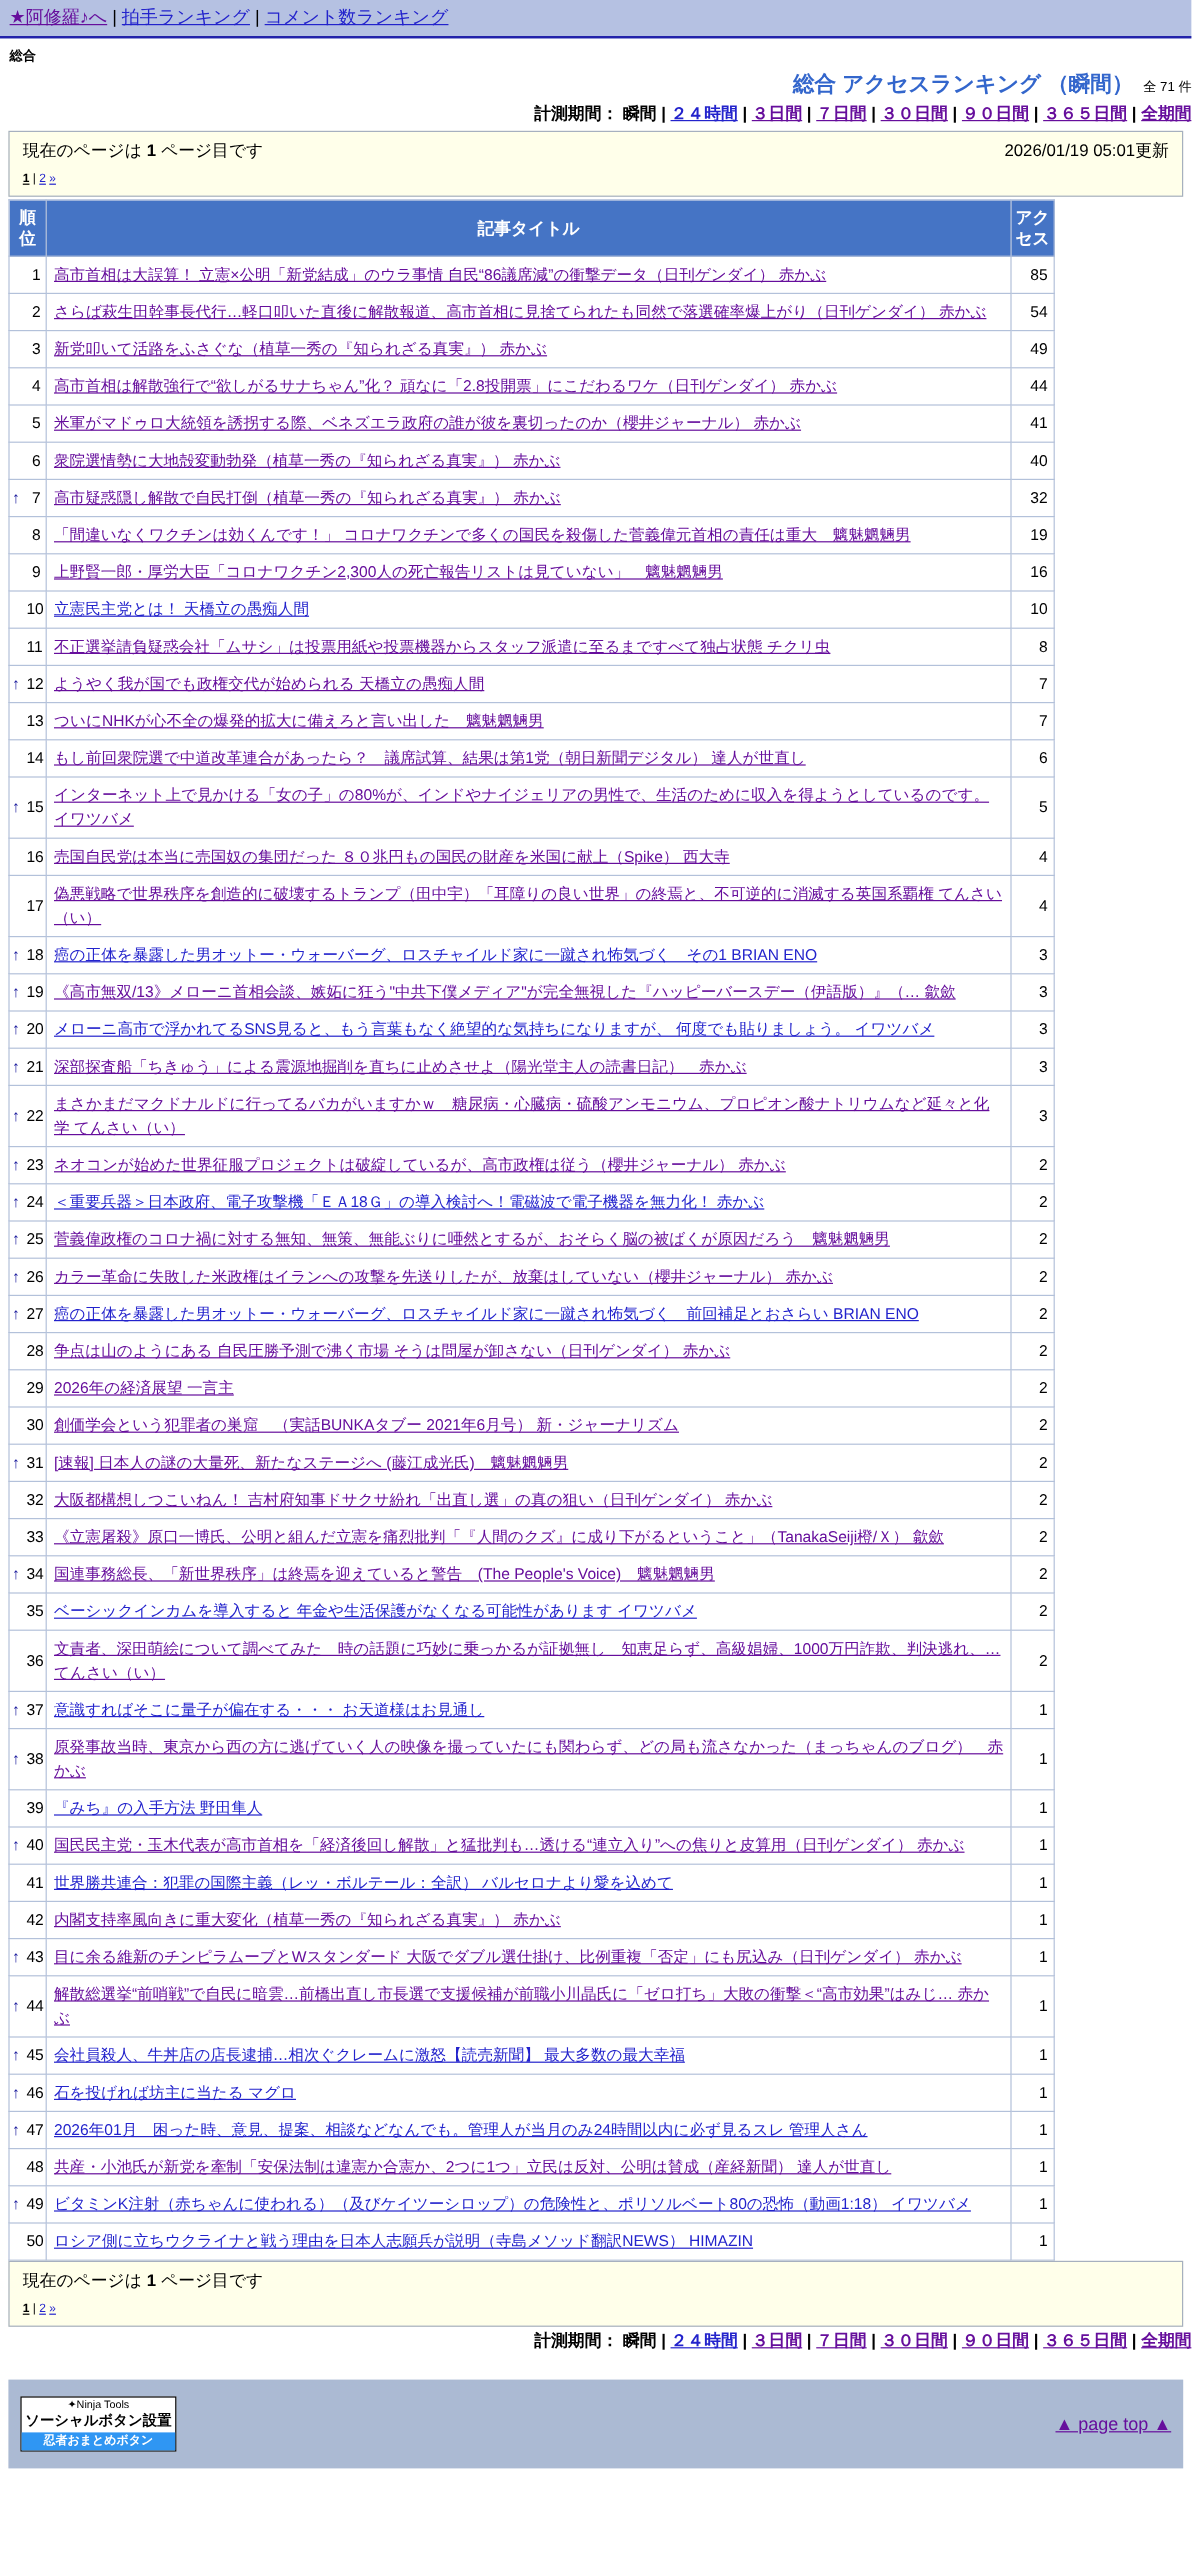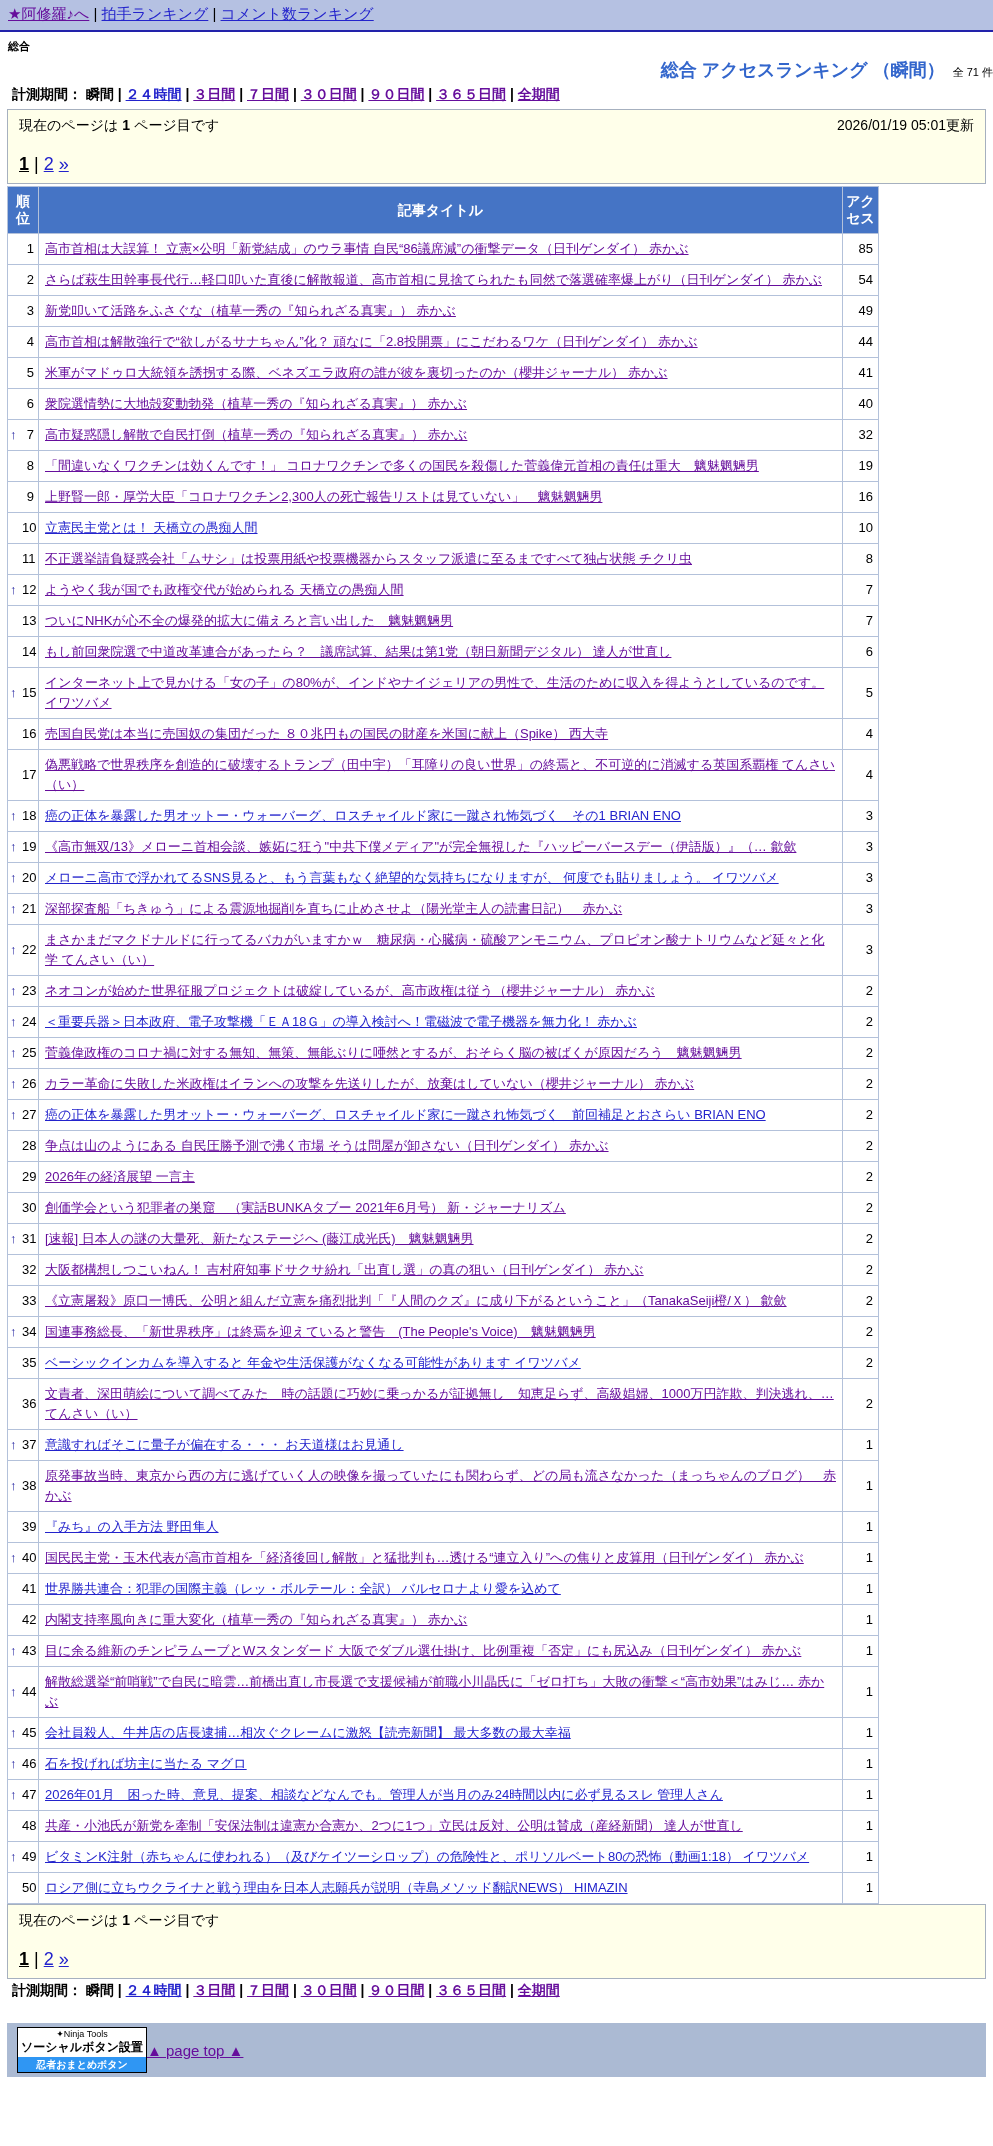--- a/index.html
+++ b/index.html
@@ -15,43 +15,43 @@
 
   
   .section-label{font-size:11px;font-weight:bold;padding:7px 8px 2px;}
 
   
   .title-line{text-align:right;padding:2px 0 1px;}
   .page-title{color:#36c;font-size:18px;font-weight:bold;}
   .total-count{font-size:11px;color:#000;margin-left:8px;}
 
   
-  .period-line{font-size:14px;font-weight:bold;padding:3px 12px 5px;}
+  .period-line{text-align:right;font-size:14px;font-weight:bold;padding:3px 0 5px;}
   .period-line .sep{font-weight:bold;}
   .period-current{color:#000;font-weight:bold;}
 
   
   .info-bar{margin:0 7px;background:#ffffea;border:1px solid #a6b0bf;padding:7px 11px 8px;font-size:14px;}
   .info-row{display:flex;justify-content:space-between;align-items:baseline;}
   .cur-num{font-weight:bold;margin:0 4px;}
   .updated{font-size:14px;}
-  .pagination{margin-top:19px;font-size:18px;}
+  .pagination{margin-top:9px;font-size:10px;}
   .page-current{color:#000;font-weight:bold;text-decoration:underline;}
 
   
   table.rank-table{margin:2px 7px 0;border-collapse:collapse;width:872px;table-layout:fixed;font-size:13px;}
   .rank-table th,.rank-table td{border:1px solid #b3c1da;}
   .rank-table thead th{background:#4574c5;color:#fff;font-size:14px;font-weight:bold;padding:6px 2px;line-height:17px;}
   .cell-rank{position:relative;text-align:right;vertical-align:middle;padding:5px 4px 5px 14px;line-height:20px;}
   .arrow{position:absolute;left:2px;top:50%;transform:translateY(-50%);color:#16169b;font-weight:bold;font-size:13px;}
   .cell-title{padding:5px 6px;vertical-align:middle;line-height:20px;word-break:break-all;border-radius:11px;}
   .cell-access{text-align:right;vertical-align:middle;padding:5px 5px;line-height:20px;}
 
   
-  .bottom-bar{margin:18px 7px 0;background:#abbad3;height:46px;display:flex;align-items:center;justify-content:flex-start;padding:4px 10px;}
+  .bottom-bar{margin:18px 7px 0;background:#abbad3;height:46px;display:flex;align-items:center;justify-content:space-between;padding:14px 10px;}
   .ninja-badge{background:#fff;border:1px solid #000;width:128px;text-align:center;line-height:1.1;}
   .ninja-brand{font-size:9px;padding-top:2px;}
   .ninja-title{font-size:12px;font-weight:bold;padding:1px 0 2px;}
   .ninja-button{background:#2f96f3;color:#fff;font-size:10px;font-weight:bold;padding:2px 0;}
   .pagetop-link{font-size:15px;}
   .spacer-bottom{height:36px;}
 </style>
 </head>
 <body>
 

